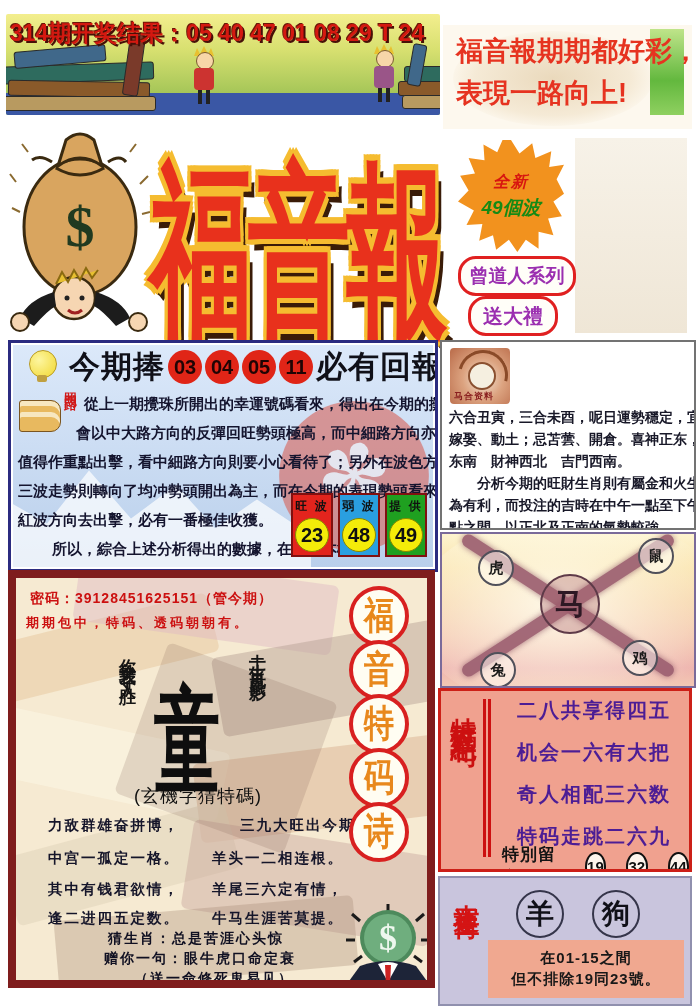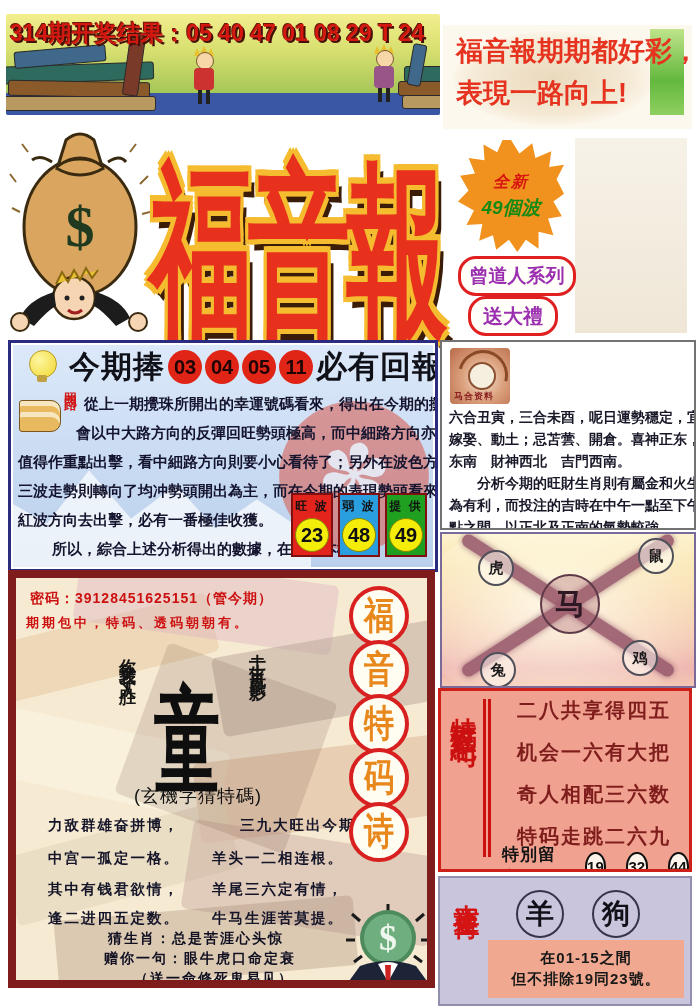--- a/index.html
+++ b/index.html
@@ -122,21 +122,21 @@
         border:2px solid #50505a;display:flex;align-items:center;justify-content:center;
         font-size:15px;font-weight:bold;color:#1a1a1a;}
 
   
   .special{left:438px;top:688px;width:254px;height:184px;background:#f0a18f;
         border:3px solid #cc2018;box-sizing:border-box;overflow:hidden;}
   .sp-side{left:8px;top:6px;writing-mode:vertical-rl;font-size:26px;font-weight:900;
         color:#cc1010;letter-spacing:6px;line-height:30px;}
   .sp-rule{left:42px;top:8px;width:3px;height:158px;background:#cc1010;box-shadow:5px 0 0 #cc1010;}
   .sp-line{position:absolute;left:58px;width:190px;text-align:center;font-family:"Liberation Serif",serif;
-        font-size:20px;font-weight:bold;color:#7f1d1d;letter-spacing:2px;white-space:nowrap;}
+        font-size:20px;font-weight:bold;color:#4c1d95;letter-spacing:2px;white-space:nowrap;}
   .sp-note{left:52px;top:152px;display:flex;align-items:center;gap:20px;margin-left:9px;}
   .sp-note .nlabel{font-size:17px;font-weight:900;color:#141414;letter-spacing:1px;}
   .ncircle{width:25px;height:25px;border-radius:50%;background:#fdf4ec;border:2px solid #101010;
         display:flex;align-items:center;justify-content:center;font-size:15px;font-weight:900;color:#101010;}
 
   
   .lucky{left:438px;top:876px;width:254px;height:130px;background:#c9c5dd;
         border:2px solid #9090ae;box-sizing:border-box;overflow:hidden;}
   .lk-side{left:10px;top:6px;writing-mode:vertical-rl;font-size:26px;font-weight:900;
         color:#d41414;letter-spacing:3px;}

